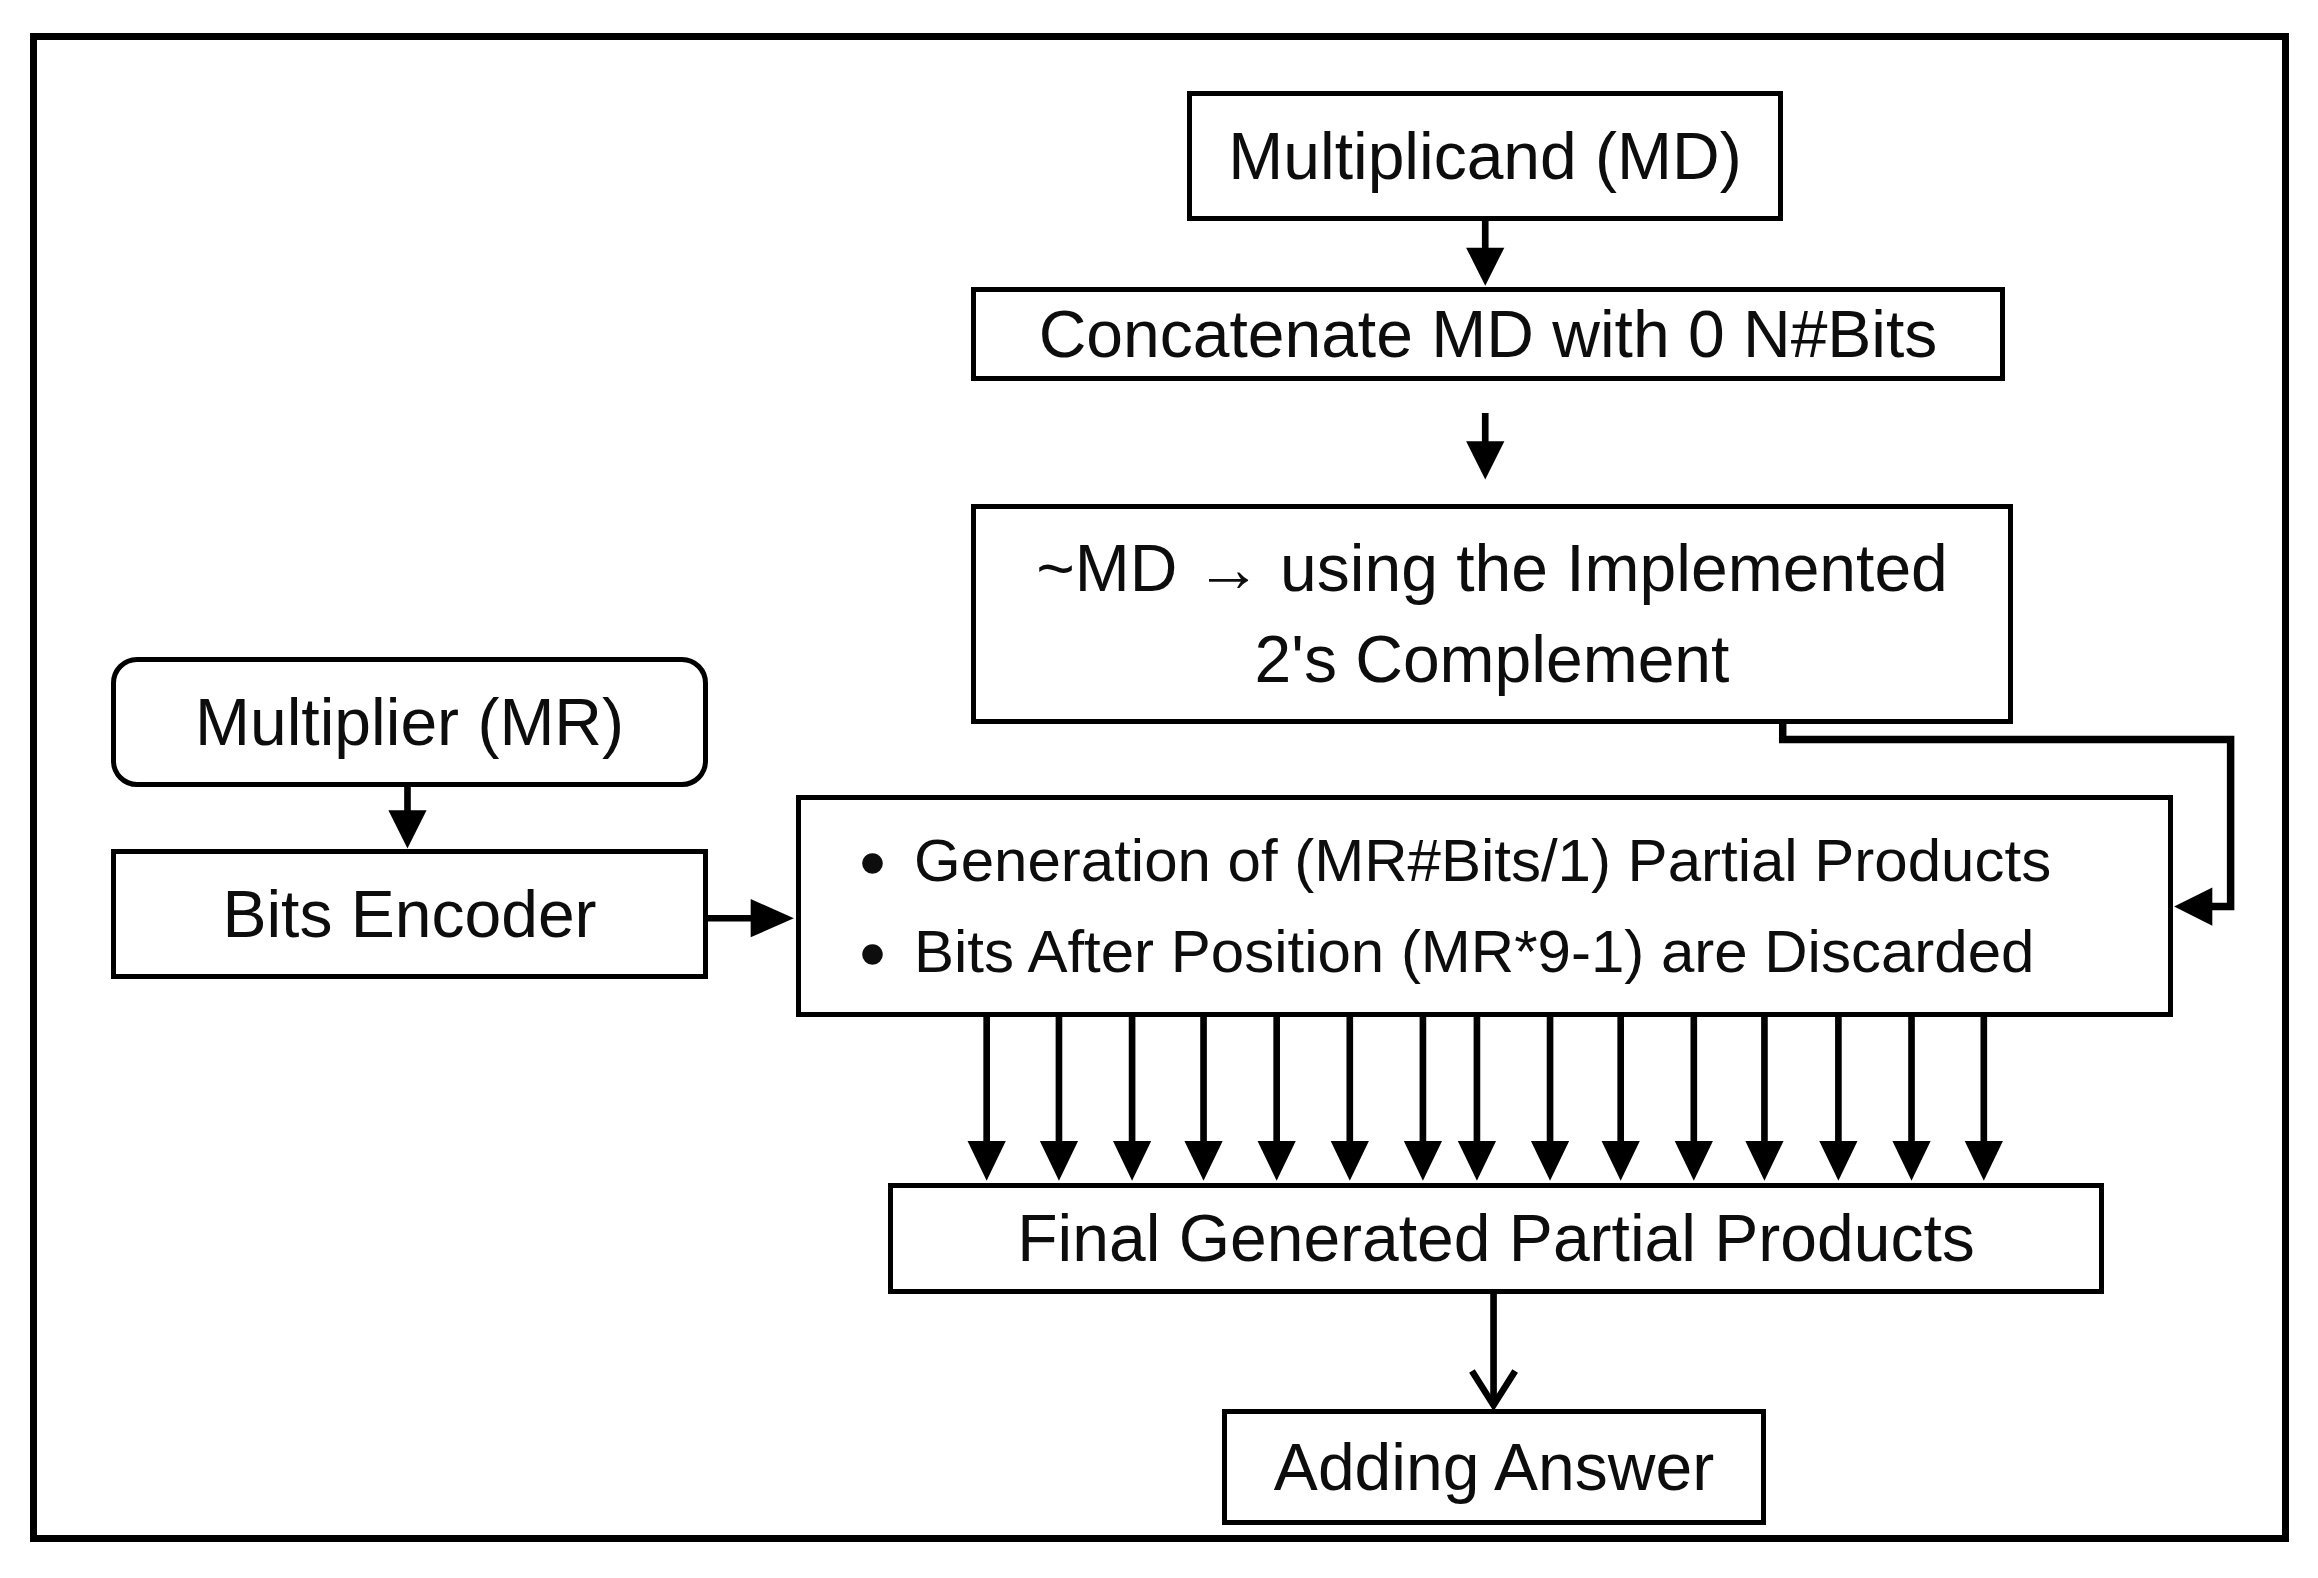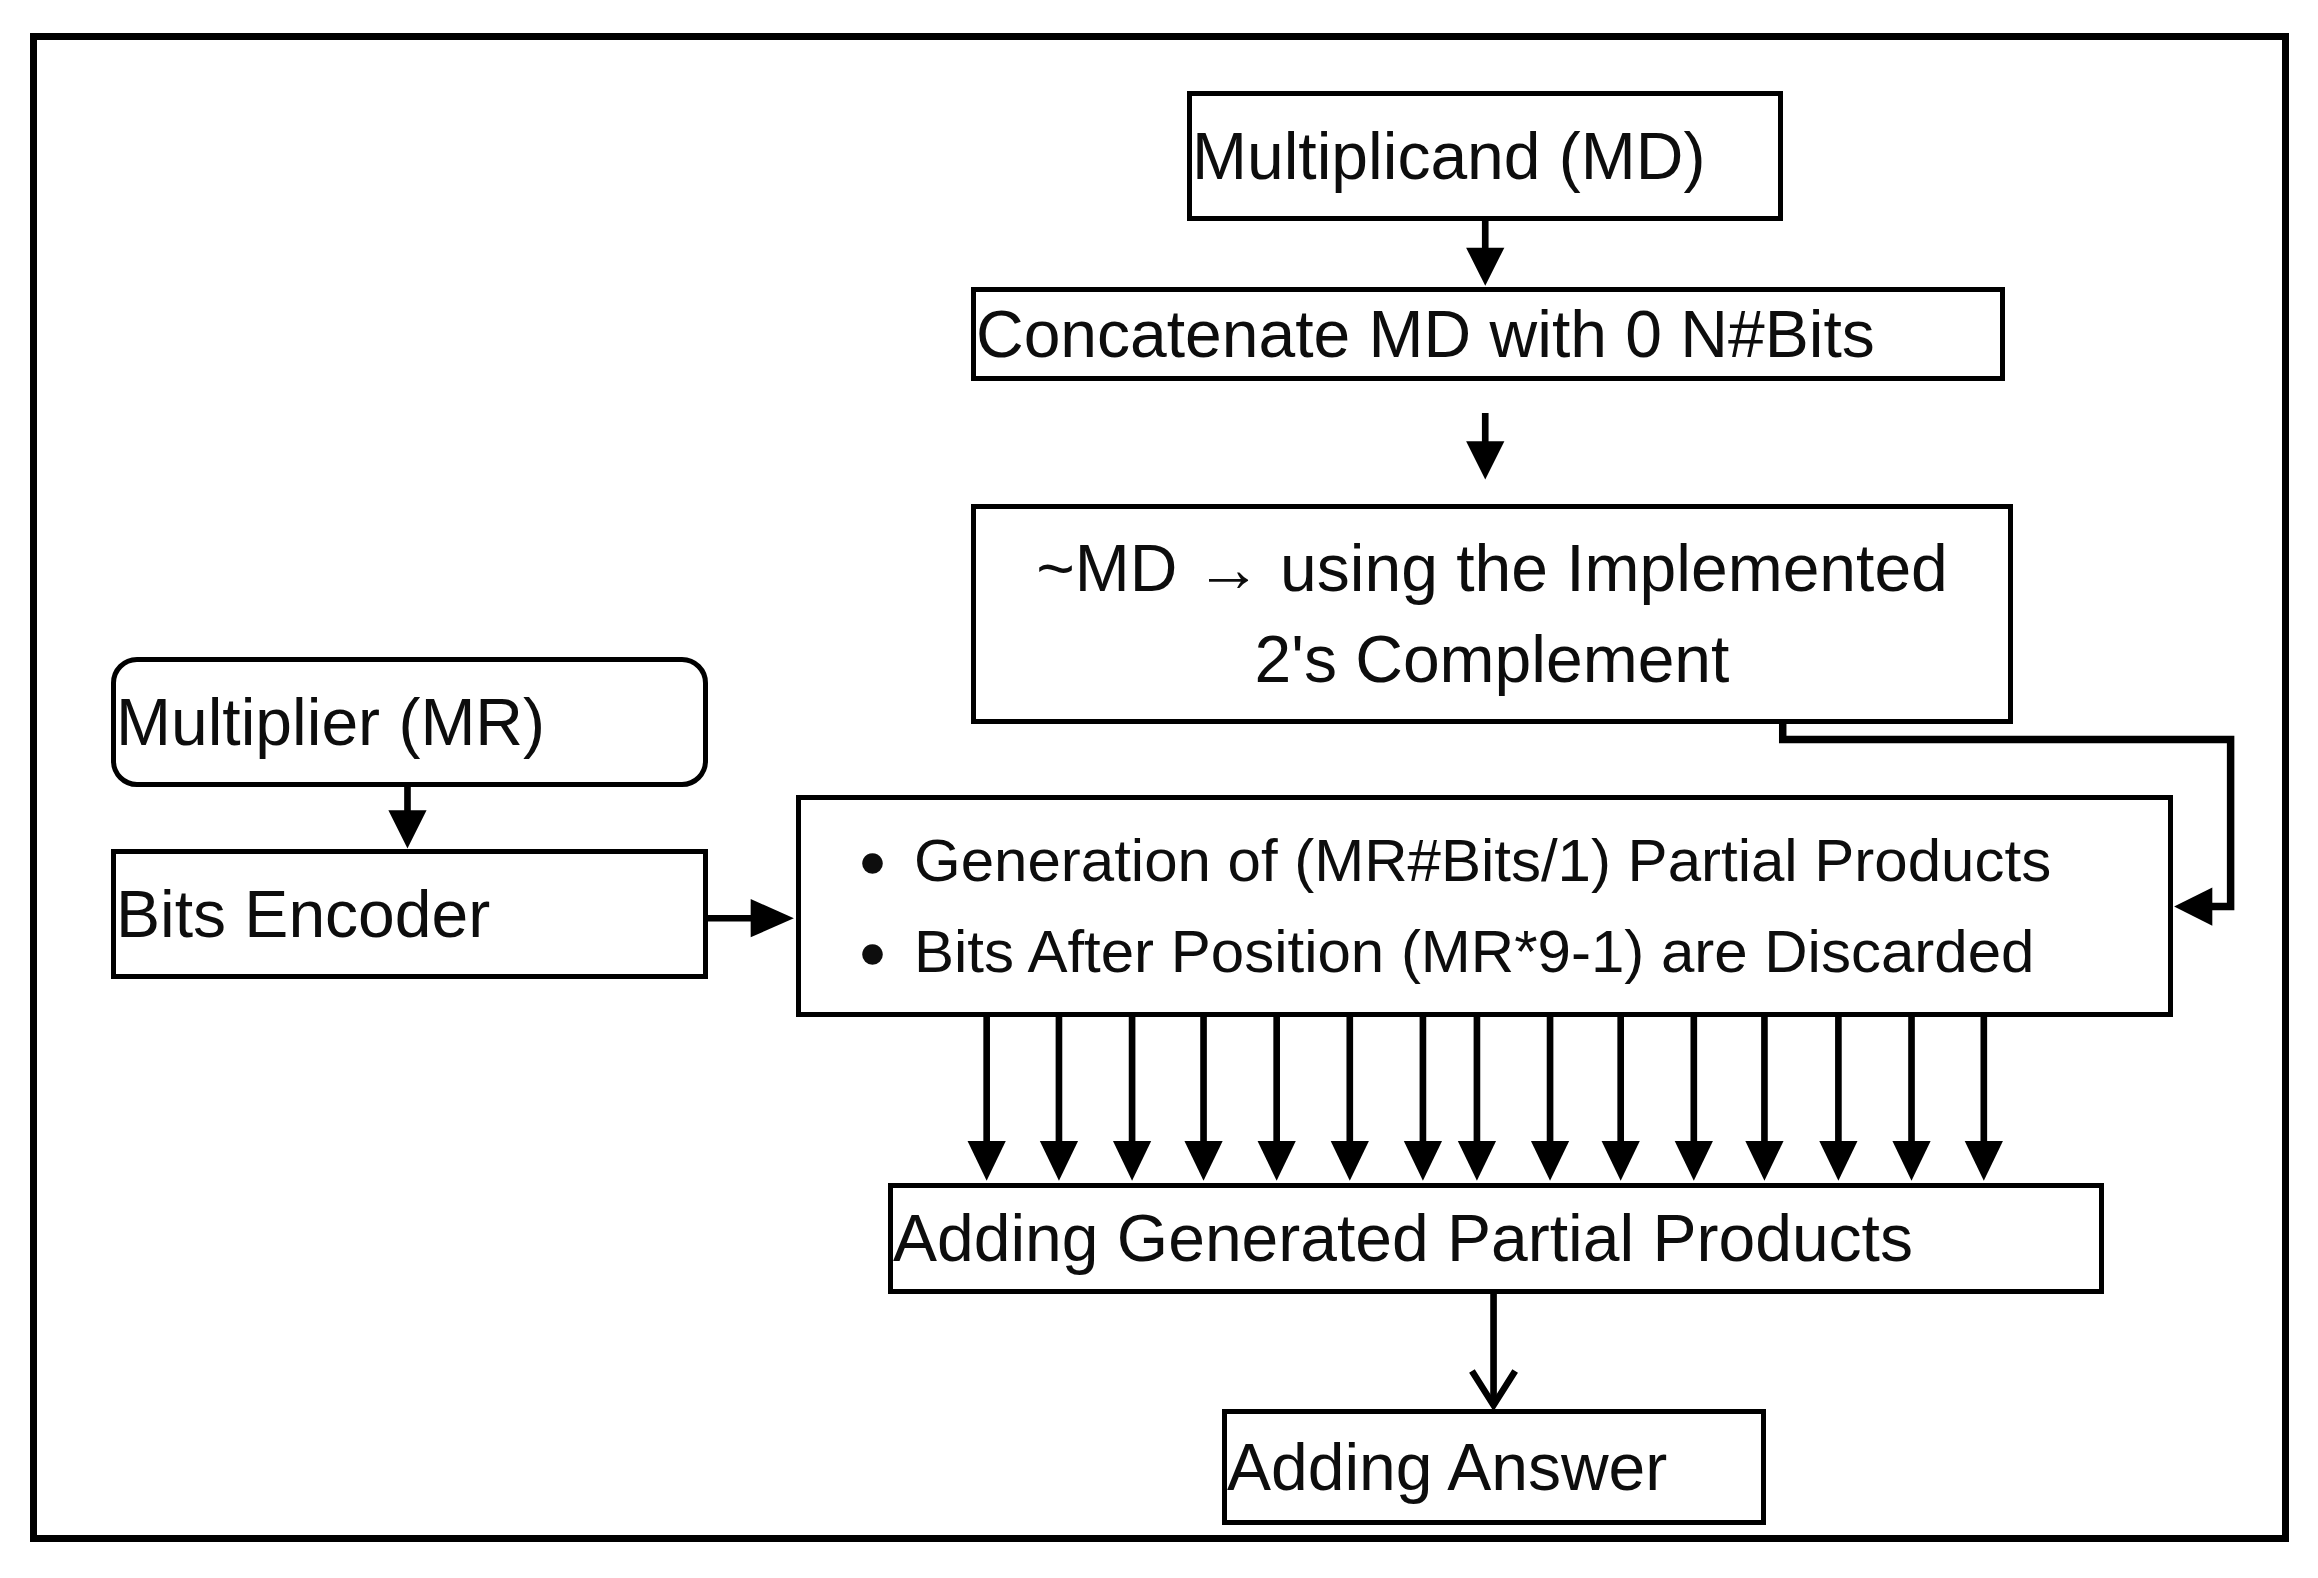--- a/index.html
+++ b/index.html
@@ -19,20 +19,21 @@
     border: 7.5px solid #000000;
     box-sizing: border-box;
   }
   .fbox {
     position: absolute;
     box-sizing: border-box;
     border: 5.8px solid #000000;
     background: #ffffff;
     display: flex;
     align-items: center;
+    justify-content: center;
     text-align: center;
     font-size: 66px;
     line-height: 1.1;
     white-space: nowrap;
   }
   .fbox.multiline { flex-direction: column; justify-content: center; }
   .fbox.multiline .line { line-height: 91px; }
   #box-md        { left: 1187px; top: 91px;  width: 596px;  height: 130px; }
   #box-concat    { left: 971px; top: 287px;  width: 1034px; height: 94px; }
   #box-twoc      { left: 971px; top: 480px;  width: 1042px; height: 220px; margin-top: 24px; }
@@ -149,21 +150,21 @@
       <span class="bullet-dot">●</span>
       <span>Generation of (MR#Bits/1) Partial Products</span>
     </div>
     <div class="bullet-row">
       <span class="bullet-dot">●</span>
       <span>Bits After Position (MR*9-1) are Discarded</span>
     </div>
   </div>
 
   <div class="fbox" id="box-adding">
-    <span>Adding Generated Partial Products</span>
+    <span>Final Generated Partial Products</span>
   </div>
 
   <div class="fbox" id="box-final">
     <span>Adding Answer</span>
   </div>
 
 </div>
 
 
 </body></html>

